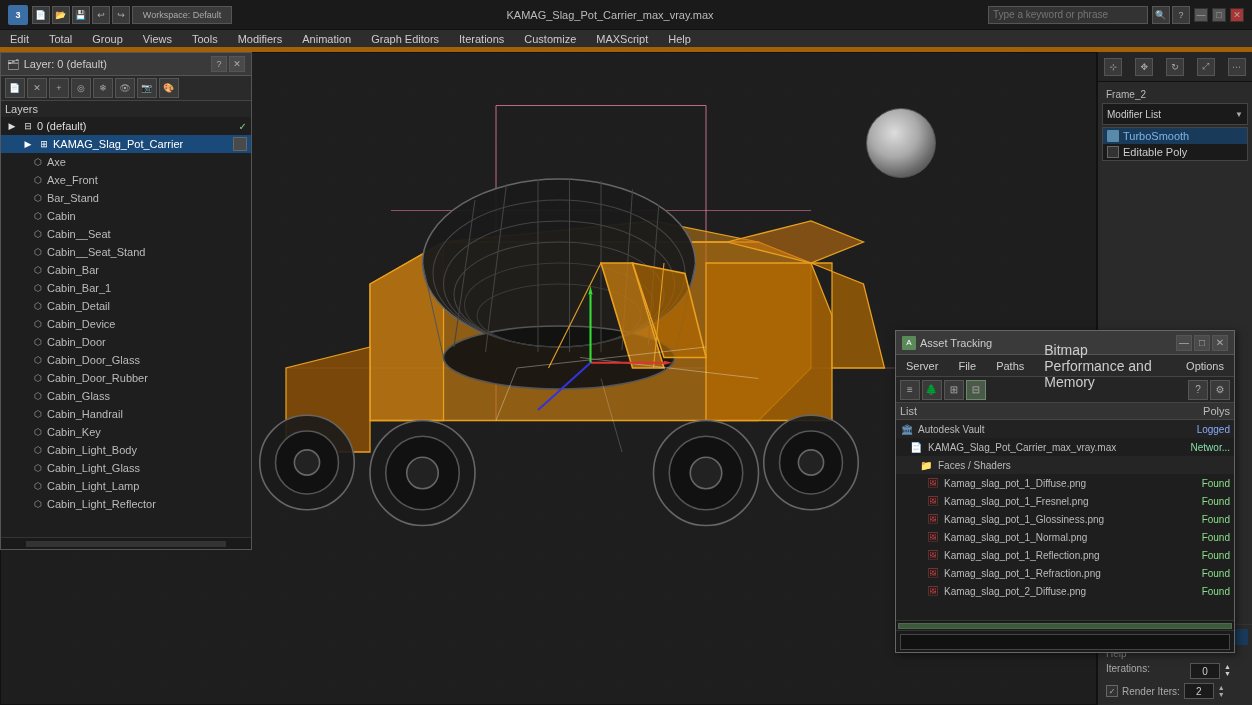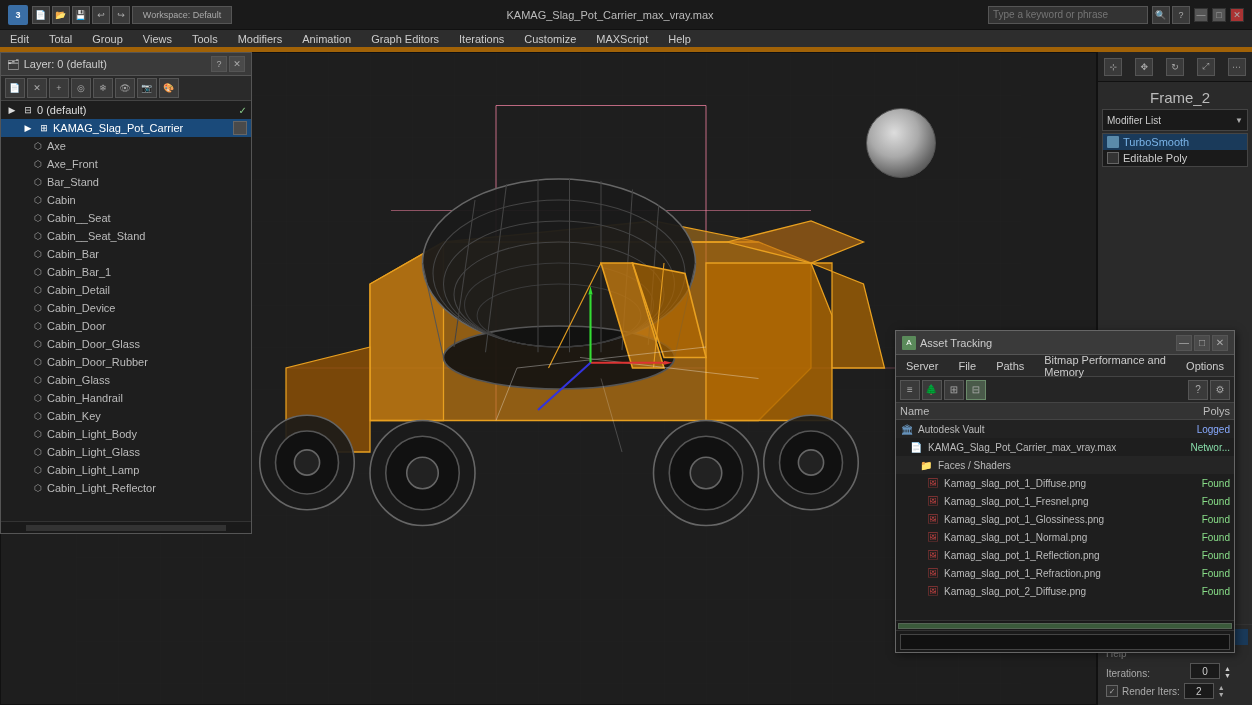--- a/index.html
+++ b/index.html
@@ -38,28 +38,28 @@
     
     #right-panel { width: 155px; background: #2a2a2a; border-left: 1px solid #111; display: flex; flex-direction: column; }
     #right-toolbar { height: 30px; background: #252525; display: flex; align-items: center; justify-content: space-around; border-bottom: 1px solid #111; }
     #modifier-frame { padding: 4px; flex: 1; }
     .modifier-list-box { background: #1a1a1a; border: 1px solid #444; height: 22px; display: flex; align-items: center; padding: 0 4px; font-size: 10px; color: #ccc; position: relative; }
     .modifier-list-box::after { content: '▼'; position: absolute; right: 4px; font-size: 8px; color: #aaa; }
     .mod-item { display: flex; align-items: center; padding: 2px 4px; font-size: 11px; cursor: pointer; }
     .mod-item.active { background: #1a3a5a; color: #7ab4e8; }
     .mod-item .mod-icon { width: 12px; height: 12px; background: #888; border-radius: 1px; margin-right: 4px; display: inline-block; }
     .mod-checkbox { width: 12px; height: 12px; border: 1px solid #666; background: #333; margin-right: 4px; display: inline-flex; align-items: center; justify-content: center; font-size: 8px; }
-    .frame-label { font-size: 15px; color: #bbb; padding: 3px 4px; margin-left: 44px; }
+    .frame-label { font-size: 10px; color: #bbb; padding: 3px 4px; }
 
     
     #ts-params { padding: 4px; border-top: 1px solid #333; }
     .ts-header { background: #1a3a5a; color: #aad4ff; font-size: 11px; font-weight: bold; padding: 2px 6px; display: flex; align-items: center; gap: 4px; }
     .ts-header .collapse-arrow { font-size: 8px; }
     .ts-section-label { font-size: 10px; color: #888; margin: 3px 4px 2px; }
-    .ts-row { display: flex; align-items: flex-end; padding: 2px 4px; gap: 4px; font-size: 10px; }
+    .ts-row { display: flex; align-items: flex-start; padding: 2px 4px; gap: 4px; font-size: 10px; }
     .ts-row label { color: #aaa; width: 80px; }
     .ts-input { width: 30px; background: #1a1a1a; border: 1px solid #555; color: #ccc; font-size: 10px; text-align: center; padding: 0 2px; height: 16px; }
     .ts-checkbox-row { display: flex; align-items: center; padding: 2px 4px; gap: 4px; font-size: 10px; color: #aaa; }
     .ts-cb { width: 12px; height: 12px; border: 1px solid #666; background: #333; display: inline-flex; align-items: center; justify-content: center; font-size: 8px; }
 
     
     #layers-panel { position: absolute; top: 52px; left: 0; width: 252px; background: #2d2d2d; border: 1px solid #555; z-index: 10; }
     #layers-header { background: #3a3a3a; padding: 3px 6px; display: flex; align-items: center; justify-content: space-between; border-bottom: 1px solid #555; }
     #layers-title { font-size: 11px; color: #ccc; display: flex; align-items: center; gap: 4px; }
     #layers-header-btns { display: flex; gap: 2px; }
@@ -358,20 +358,21 @@
   <div id="layers-toolbar">
     <div id="layers-toolbar-btn" style="width:20px;">📄</div>
     <div id="layers-toolbar-btn" style="width:20px;">✕</div>
     <div id="layers-toolbar-btn" style="width:20px;">+</div>
     <div id="layers-toolbar-btn" style="width:20px;">◎</div>
     <div id="layers-toolbar-btn" style="width:20px;">❄</div>
     <div id="layers-toolbar-btn" style="width:20px;">👁</div>
     <div id="layers-toolbar-btn" style="width:20px;">📷</div>
     <div id="layers-toolbar-btn" style="width:20px;">🎨</div>
   </div>
+  <div id="layers-label">Layers</div>
   <div id="layers-list">
 
     <div class="layer-item parent">
       <span class="layer-icon">▶</span>
       <span class="layer-icon">⊟</span>
       <span>0 (default)</span>
       <span style="margin-left:auto; color:#88cc88; font-size:10px;">✓</span>
     </div>
 
     <div class="layer-item selected layer-indent1">
@@ -476,37 +477,37 @@
     <div id="asset-header-btns">
       <div class="ah-btn">—</div>
       <div class="ah-btn">□</div>
       <div class="ah-btn">✕</div>
     </div>
   </div>
   <div id="asset-menubar">
     <div class="menu-item">Server</div>
     <div class="menu-item">File</div>
     <div class="menu-item">Paths</div>
-    <div class="menu-item" style="font-size:11px;">Bitmap Performance and Memory</div>
+    <div class="menu-item" style="font-size:14px;">Bitmap Performance and Memory</div>
     <div class="menu-item">Options</div>
   </div>
   <div id="asset-toolbar">
     <div id="asset-toolbar-left">
       <div class="at-btn">≡</div>
       <div class="at-btn">🌲</div>
       <div class="at-btn">⊞</div>
       <div class="at-btn" style="background:#4a5a4a; border-color:#6a8a6a;">⊟</div>
     </div>
     <div id="asset-toolbar-right">
       <div class="at-btn">?</div>
       <div class="at-btn">⚙</div>
     </div>
   </div>
   <div id="asset-table-header">
-    <div class="col-name">Name</div>
+    <div class="col-name">List</div>
     <div class="col-status">Polys</div>
   </div>
   <div id="asset-table-body">
 
     <div class="asset-row vault-row">
       <span class="row-icon" style="color:#7ab4e8;">🏛</span>
       <span class="row-name">Autodesk Vault</span>
       <span class="row-status status-logged">Logged</span>
     </div>
 

